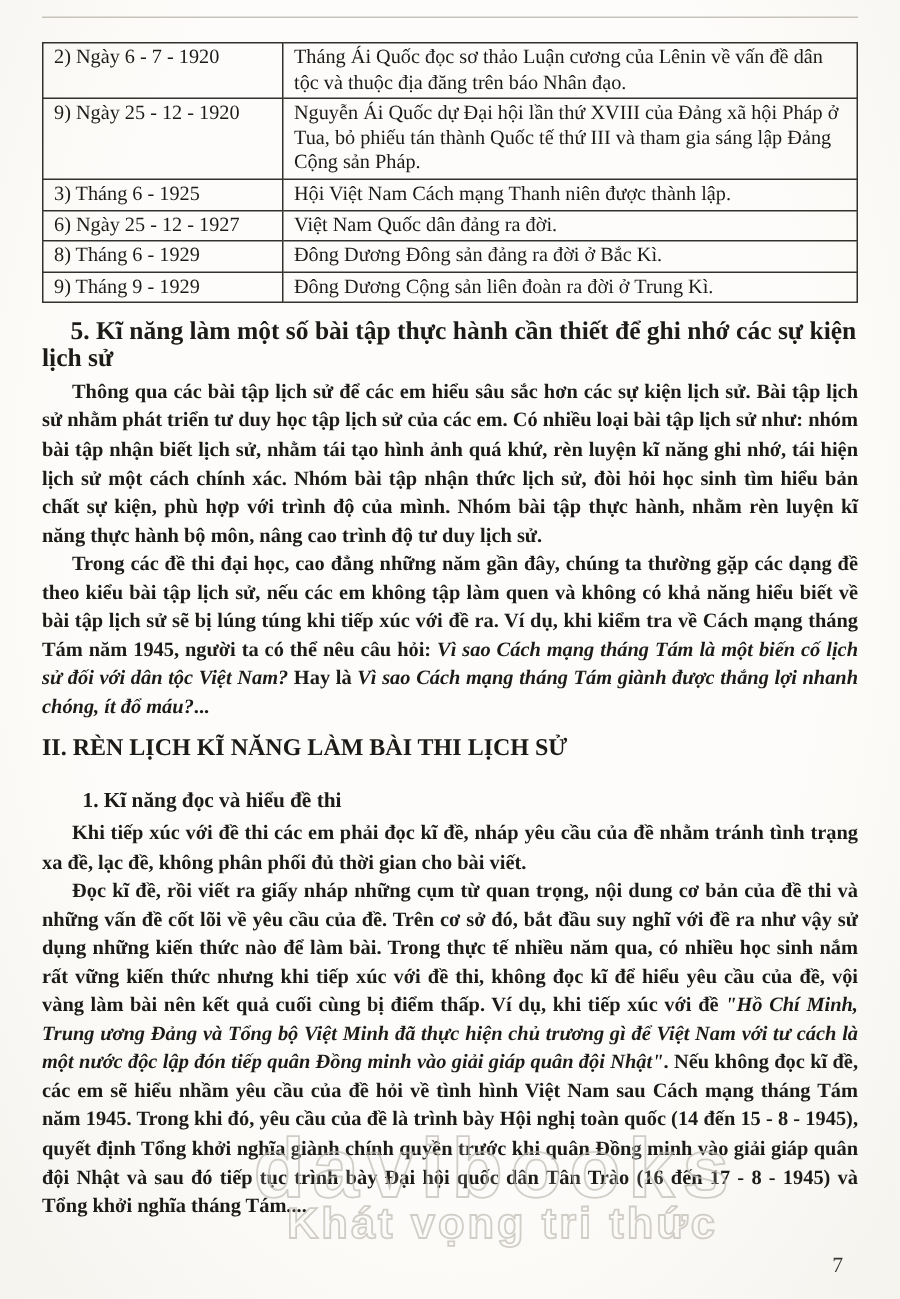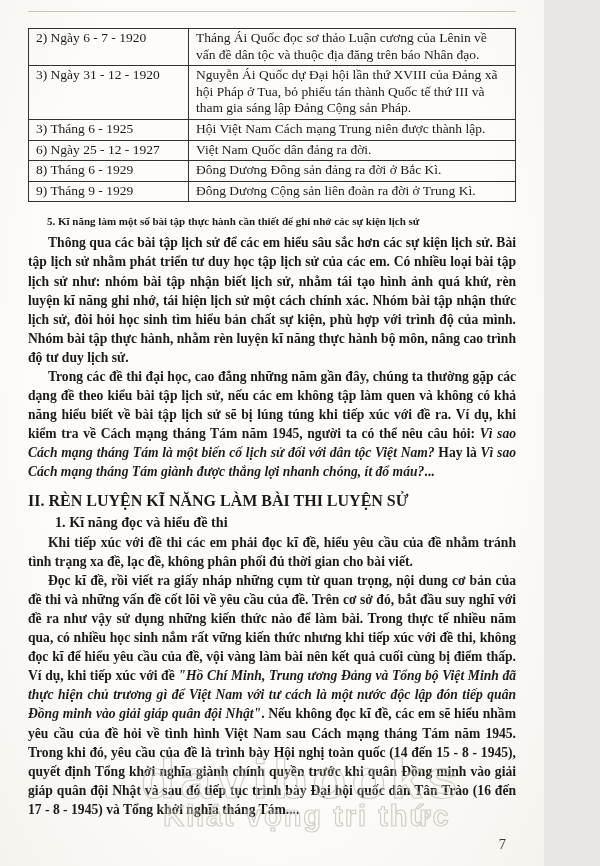--- a/index.html
+++ b/index.html
@@ -3,21 +3,21 @@
 <meta charset="utf-8">
 <style>
   html, body { margin: 0; padding: 0; }
   body {
     width: 600px; height: 866px;
     background: #e9e7e3;
     font-family: "Liberation Serif", "DejaVu Serif", serif;
   }
   .page {
     position: relative;
-    width: 544px; height: 866px;
+    width: 600px; height: 866px;
     background: #fcfbf8;
     background-image: radial-gradient(ellipse at 50% 40%, #fdfcfa 60%, #f5f3ee 100%);
     color: #1d1b18;
     overflow: hidden;
   }
   .content {
     position: absolute;
     left: 28px; right: 28px; top: 11px;
   }
   .top-rule {
@@ -34,21 +34,21 @@
     border: 1px solid #33312d;
     vertical-align: top;
     padding: 1px 6px 2px 7px;
   }
   table.timeline td.c-date {
     width: 146px;
     white-space: nowrap;
   }
   .h5 {
     font-weight: bold;
-    font-size: 11px;
+    font-size: 17px;
     line-height: 18px;
     margin: 10px 0 3px 0;
     text-indent: 19px;
   }
   p.body {
     margin: 0;
     font-size: 13.6px;
     line-height: 19.1px;
     text-align: justify;
     text-indent: 20px;
@@ -57,21 +57,21 @@
   .hII {
     font-weight: bold;
     font-size: 16px;
     line-height: 20px;
     margin: 9px 0 2px 0;
   }
   .hsub {
     font-weight: bold;
     font-size: 14.2px;
     line-height: 18px;
-    margin: 2px 0 2px 0;
+    margin: 16px 0 2px 0;
     text-indent: 27px;
   }
   i.q { font-style: italic; }
   .watermark {
     position: absolute;
     left: 0; width: 100%;
     text-align: center;
     pointer-events: none;
     font-family: "Liberation Sans", "DejaVu Sans", sans-serif;
     font-weight: bold;
@@ -107,26 +107,26 @@
 
     <div class="top-rule"></div>
 
     <table class="timeline">
       <tbody>
         <tr>
           <td class="c-date">2) Ngày 6 - 7 - 1920</td>
           <td>Tháng Ái Quốc đọc sơ thảo Luận cương của Lênin về vấn đề dân tộc và thuộc địa đăng trên báo Nhân đạo.</td>
         </tr>
         <tr>
-          <td class="c-date">3) Ngày 31 - 12 - 1920</td>
+          <td class="c-date">9) Ngày 25 - 12 - 1920</td>
           <td>Nguyễn Ái Quốc dự Đại hội lần thứ XVIII của Đảng xã hội Pháp ở Tua, bỏ phiếu tán thành Quốc tế thứ III và tham gia sáng lập Đảng Cộng sản Pháp.</td>
         </tr>
         <tr>
           <td class="c-date">3) Tháng 6 - 1925</td>
-          <td>Hội Việt Nam Cách mạng Trung niên được thành lập.</td>
+          <td>Hội Việt Nam Cách mạng Thanh niên được thành lập.</td>
         </tr>
         <tr>
           <td class="c-date">6) Ngày 25 - 12 - 1927</td>
           <td>Việt Nam Quốc dân đảng ra đời.</td>
         </tr>
         <tr>
           <td class="c-date">8) Tháng 6 - 1929</td>
           <td>Đông Dương Đông sản đảng ra đời ở Bắc Kì.</td>
         </tr>
         <tr>
@@ -135,25 +135,25 @@
         </tr>
       </tbody>
     </table>
 
     <div class="h5">5. Kĩ năng làm một số bài tập thực hành cần thiết để ghi nhớ các sự kiện lịch sử</div>
 
     <p class="body">Thông qua các bài tập lịch sử để các em hiểu sâu sắc hơn các sự kiện lịch sử. Bài tập lịch sử nhằm phát triển tư duy học tập lịch sử của các em. Có nhiều loại bài tập lịch sử như: nhóm bài tập nhận biết lịch sử, nhằm tái tạo hình ảnh quá khứ, rèn luyện kĩ năng ghi nhớ, tái hiện lịch sử một cách chính xác. Nhóm bài tập nhận thức lịch sử, đòi hỏi học sinh tìm hiểu bản chất sự kiện, phù hợp với trình độ của mình. Nhóm bài tập thực hành, nhằm rèn luyện kĩ năng thực hành bộ môn, nâng cao trình độ tư duy lịch sử.</p>
 
     <p class="body"><span>Trong các đề thi đại học, cao đẳng những năm gần đây, chúng ta thường gặp các dạng đề theo kiểu bài tập lịch sử, nếu các em không tập làm quen và không có khả năng hiểu biết về bài tập lịch sử sẽ bị lúng túng khi tiếp xúc với đề ra. Ví dụ, khi kiểm tra về Cách mạng tháng Tám năm 1945, người ta có thể nêu câu hỏi: </span><i class="q">Vì sao Cách mạng tháng Tám là một biến cố lịch sử đối với dân tộc Việt Nam?</i><span> Hay là </span><i class="q">Vì sao Cách mạng tháng Tám giành được thắng lợi nhanh chóng, ít đổ máu?</i><span>...</span></p>
 
-    <div class="hII">II. RÈN LUYỆN KĨ NĂNG LÀM BÀI THI LUYỆN SỬ</div>
+    <div class="hII">II. RÈN LỊCH KĨ NĂNG LÀM BÀI THI LỊCH SỬ</div>
 
     <div class="hsub">1. Kĩ năng đọc và hiểu đề thi</div>
 
-    <p class="body">Khi tiếp xúc với đề thi các em phải đọc kĩ đề, hiểu yêu cầu của đề nhằm tránh tình trạng xa đề, lạc đề, không phân phối đủ thời gian cho bài viết.</p>
+    <p class="body">Khi tiếp xúc với đề thi các em phải đọc kĩ đề, nháp yêu cầu của đề nhằm tránh tình trạng xa đề, lạc đề, không phân phối đủ thời gian cho bài viết.</p>
 
     <p class="body"><span>Đọc kĩ đề, rồi viết ra giấy nháp những cụm từ quan trọng, nội dung cơ bản của đề thi và những vấn đề cốt lõi về yêu cầu của đề. Trên cơ sở đó, bắt đầu suy nghĩ với đề ra như vậy sử dụng những kiến thức nào để làm bài. Trong thực tế nhiều năm qua, có nhiều học sinh nắm rất vững kiến thức nhưng khi tiếp xúc với đề thi, không đọc kĩ để hiểu yêu cầu của đề, vội vàng làm bài nên kết quả cuối cùng bị điểm thấp. Ví dụ, khi tiếp xúc với đề </span><i class="q">"Hồ Chí Minh, Trung ương Đảng và Tổng bộ Việt Minh đã thực hiện chủ trương gì để Việt Nam với tư cách là một nước độc lập đón tiếp quân Đồng minh vào giải giáp quân đội Nhật"</i><span>. Nếu không đọc kĩ đề, các em sẽ hiểu nhầm yêu cầu của đề hỏi về tình hình Việt Nam sau Cách mạng tháng Tám năm 1945. Trong khi đó, yêu cầu của đề là trình bày Hội nghị toàn quốc (14 đến 15 - 8 - 1945), quyết định Tổng khởi nghĩa giành chính quyền trước khi quân Đồng minh vào giải giáp quân đội Nhật và sau đó tiếp tục trình bày Đại hội quốc dân Tân Trào (16 đến 17 - 8 - 1945) và Tổng khởi nghĩa tháng Tám....</span></p>
 
   </div>
 
   <div class="watermark wm-logo">davibooks</div>
   <div class="watermark wm-slogan">Khát vọng tri thức</div>
 
   <div class="page-number">7</div>
 </div>

